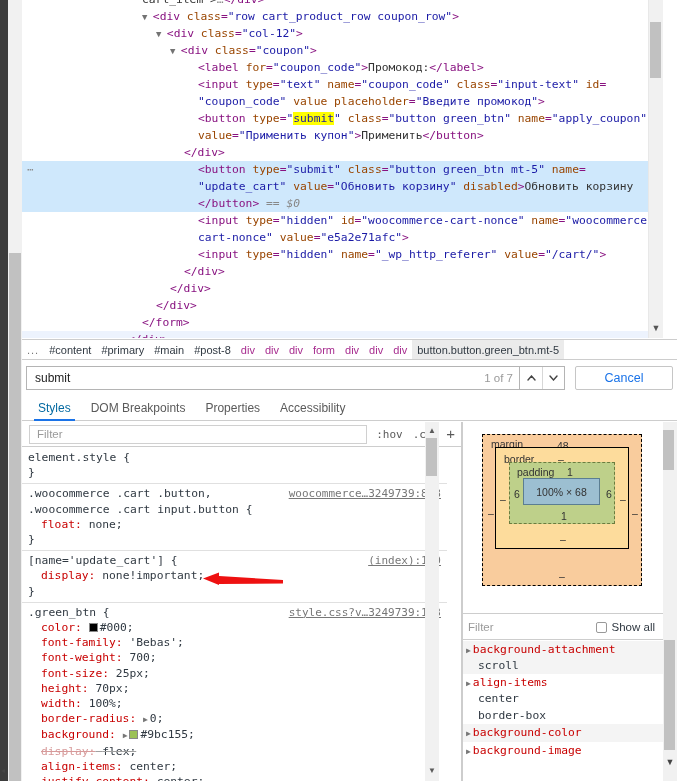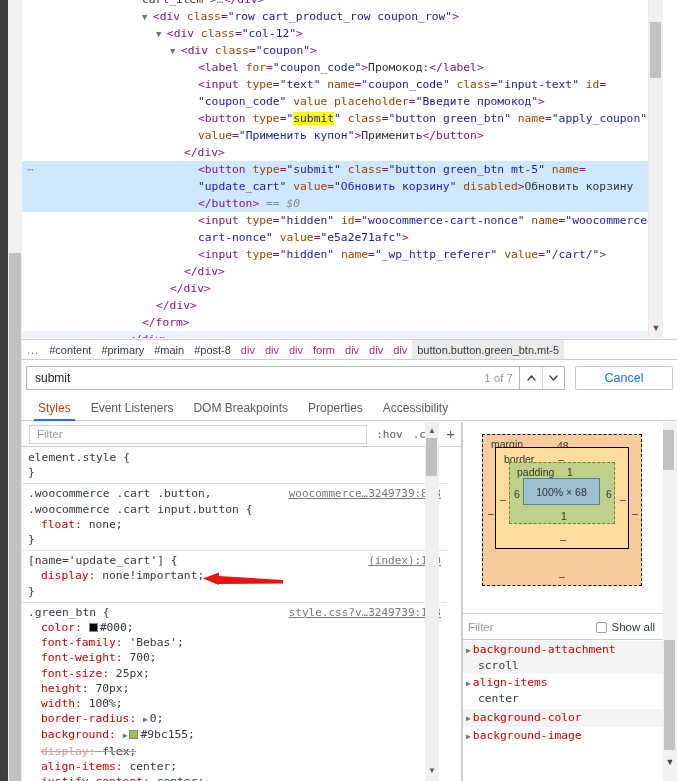--- a/index.html
+++ b/index.html
@@ -180,21 +180,21 @@
     display: flex; align-items: flex-end;
     padding-left: 6px;
   }
   .tab {
     font-size: 12px;
     color: #5a5a5a;
     padding: 3px 10px 5px 10px;
     position: relative;
     white-space: nowrap;
   }
-  .tab.active { color: #c2410c; }
+  .tab.active { color: #0369a1; }
   .tab.active::after {
     content: "";
     position: absolute; left: 6px; right: 6px; bottom: -1px;
     height: 2px; background: #1a73e8;
   }
 
   
   .styles-pane {
     position: absolute; left: 22px; top: 422px;
     width: 440px; height: 359px;
@@ -474,21 +474,20 @@
         <svg width="9" height="6" viewBox="0 0 9 6">
             <path d="M1 1 L4.5 5 L8 1" stroke="#444" stroke-width="1.4" fill="none" stroke-linecap="round"></path>
           </svg>
       </div>
     </div>
     <div class="search-cancel">Cancel</div>
   </div>
 
   <div class="tabs" id="tabs">
       <div class="tab active">Styles</div>
-      <div class="tab">Event Listeners</div>
       <div class="tab">DOM Breakpoints</div>
       <div class="tab">Properties</div>
       <div class="tab">Accessibility</div>
     </div>
 
   <div class="styles-pane">
     <div class="styles-toolbar">
       <div class="filter-box">
         <input id="styles-filter" type="text" placeholder="Filter" style="">
       </div>
@@ -558,20 +557,21 @@
     <div class="computed-list" id="computed-list">
         <div class="cprop-row alt">
           <div><span class="tri">▶</span><span class="cprop-name">background-attachment</span></div>
           <span class="cprop-val">scroll</span>
         </div>
         <div class="cprop-row">
           <div><span class="tri">▶</span><span class="cprop-name">align-items</span></div>
           <span class="cprop-val">center</span>
         </div>
         <div class="cprop-row">
+          <span class="cprop-val">border-box</span>
         </div>
         <div class="cprop-row alt">
           <div><span class="tri">▶</span><span class="cprop-name">background-color</span></div>
         </div>
         <div class="cprop-row">
           <div><span class="tri">▶</span><span class="cprop-name">background-image</span></div>
         </div>
       </div>
   </div>
 

